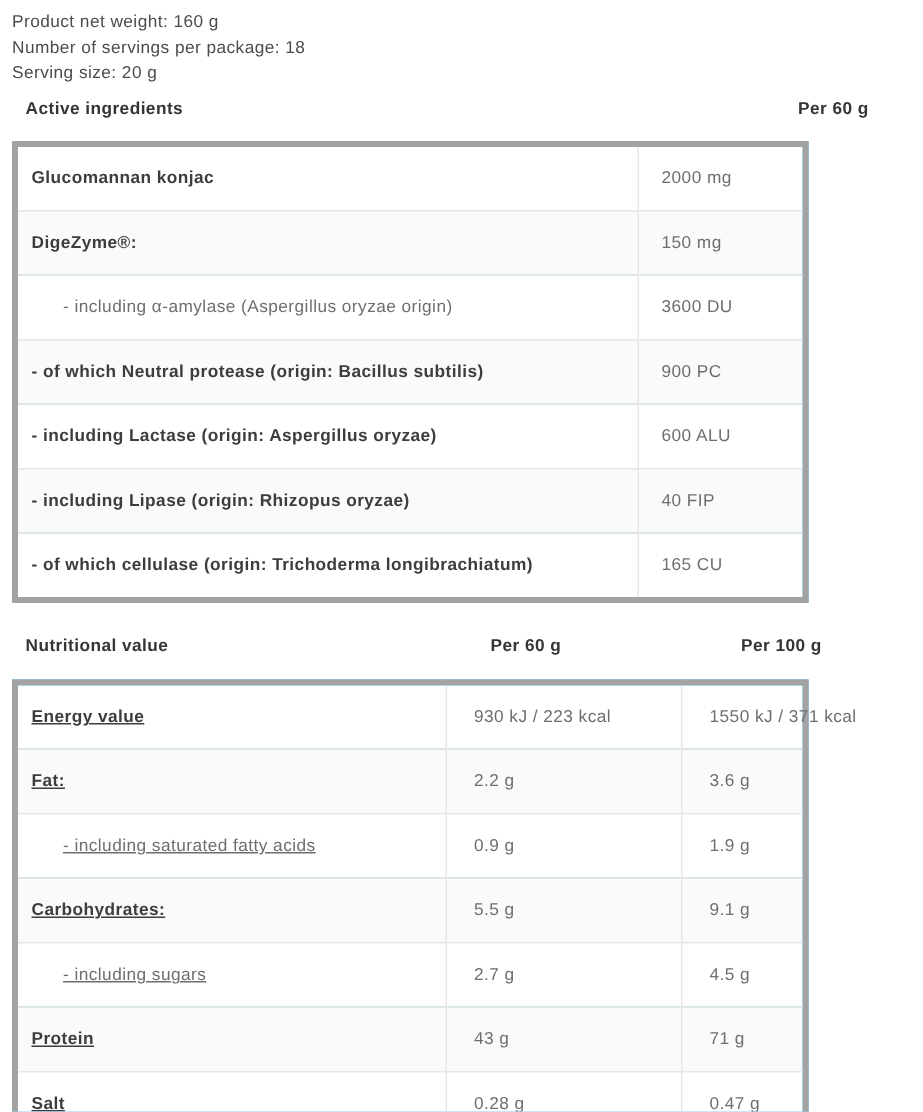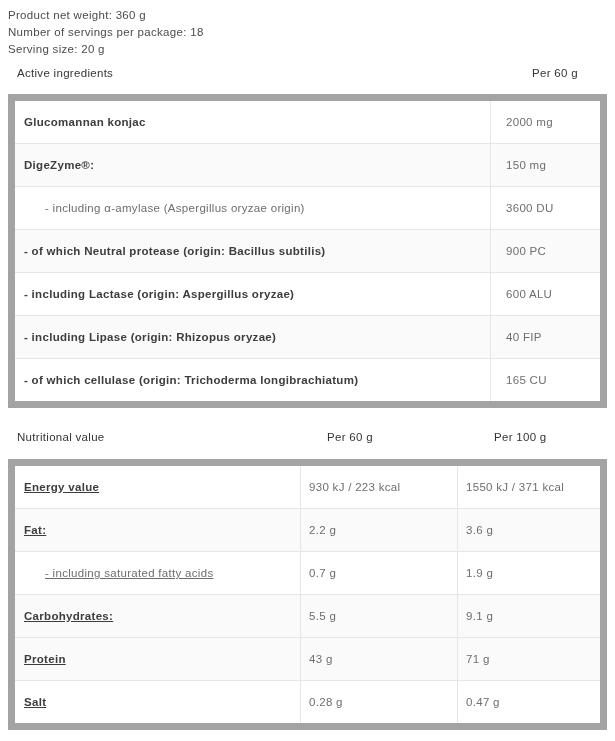--- a/index.html
+++ b/index.html
@@ -31,37 +31,37 @@
     color: #4c4c4c;
     letter-spacing: 0.3px;
   }
   
   .section-header {
     position: relative;
     height: 13px;
     margin-left: 8px;
     width: 599px;
     font-size: 11.5px;
-    font-weight: 400;
+    font-weight: 700;
     color: #353535;
     letter-spacing: 0.3px;
     text-align: center;
   }
   .section-header .h-title { position: absolute; left: 9px; top: 0; }
   .section-header .h-col1  { position: absolute; left: 502px; top: 0; padding-left: 22px; }
   .section-header.three .h-col1 { left: 297px; }
   .section-header.three .h-col2 { position: absolute; left: 454px; top: 0; padding-left: 32px; }
   .hdr1 { margin-top: 9px; }
   .hdr2 { margin-top: 23px; }
   
   .table {
     box-sizing: border-box;
     margin-left: 8px;
-    width: 599px;
-    border: 7px solid #a3a3a3;
+    width: 531px;
+    border: 4px solid #a3a3a3;
     background: #0ea5e9;
   }
   .tbl1 { margin-top: 14px; }
   .tbl2 { margin-top: 15px; }
   .row {
     display: flex;
     align-items: stretch;
     height: 42px;
     background: #ffffff;
   }
@@ -92,32 +92,32 @@
     padding-left: 15px;
     font-weight: 400;
     color: #6e6e6e;
   }
   .tbl2 .c-label { flex: 0 0 285px; width: 285px; text-decoration: underline; }
   .tbl2 .c-v1, .tbl2 .c-v2 {
     box-sizing: border-box;
     width: 157px;
     flex: 0 0 157px;
     border-left: 1px solid #e6e6e6;
-    padding-left: 8px;
+    padding-left: 18px;
     font-weight: 400;
     color: #6e6e6e;
   }
 </style>
 </head>
 <body>
 
 <div class="page">
 
   <div class="meta">
-    <div class="meta-line">Product net weight: 360 g</div>
+    <div class="meta-line">Product net weight: 160 g</div>
     <div class="meta-line">Number of servings per package: 18</div>
     <div class="meta-line">Serving size: 20 g</div>
   </div>
 
   <div class="section-header hdr1">
     <span class="h-title">Active ingredients</span>
     <span class="h-col1">Per 60 g</span>
   </div>
 
   <div class="table tbl1">
@@ -163,28 +163,33 @@
       <div class="cell c-v1">930 kJ / 223 kcal</div>
       <div class="cell c-v2">1550 kJ / 371 kcal</div>
     </div>
     <div class="row stripe">
       <div class="cell c-label">Fat:</div>
       <div class="cell c-v1">2.2 g</div>
       <div class="cell c-v2">3.6 g</div>
     </div>
     <div class="row sub">
       <div class="cell c-label">- including saturated fatty acids</div>
-      <div class="cell c-v1">0.7 g</div>
+      <div class="cell c-v1">0.9 g</div>
       <div class="cell c-v2">1.9 g</div>
     </div>
     <div class="row stripe">
       <div class="cell c-label">Carbohydrates:</div>
       <div class="cell c-v1">5.5 g</div>
       <div class="cell c-v2">9.1 g</div>
     </div>
+    <div class="row sub">
+      <div class="cell c-label">- including sugars</div>
+      <div class="cell c-v1">2.7 g</div>
+      <div class="cell c-v2">4.5 g</div>
+    </div>
     <div class="row stripe">
       <div class="cell c-label">Protein</div>
       <div class="cell c-v1">43 g</div>
       <div class="cell c-v2">71 g</div>
     </div>
     <div class="row">
       <div class="cell c-label">Salt</div>
       <div class="cell c-v1">0.28 g</div>
       <div class="cell c-v2">0.47 g</div>
     </div>

